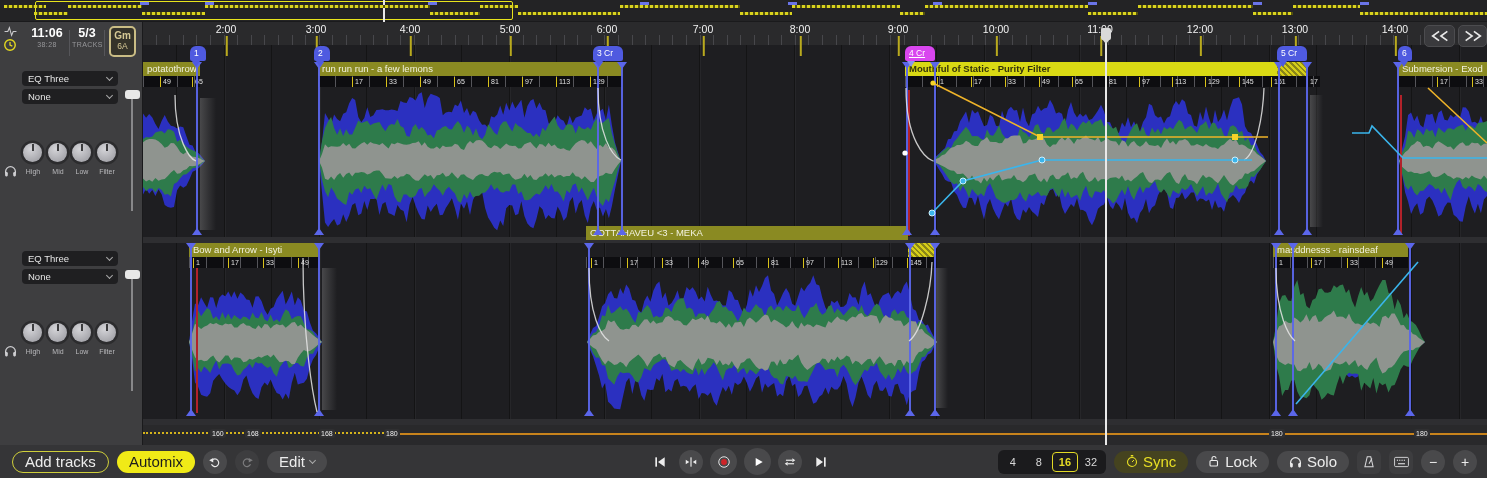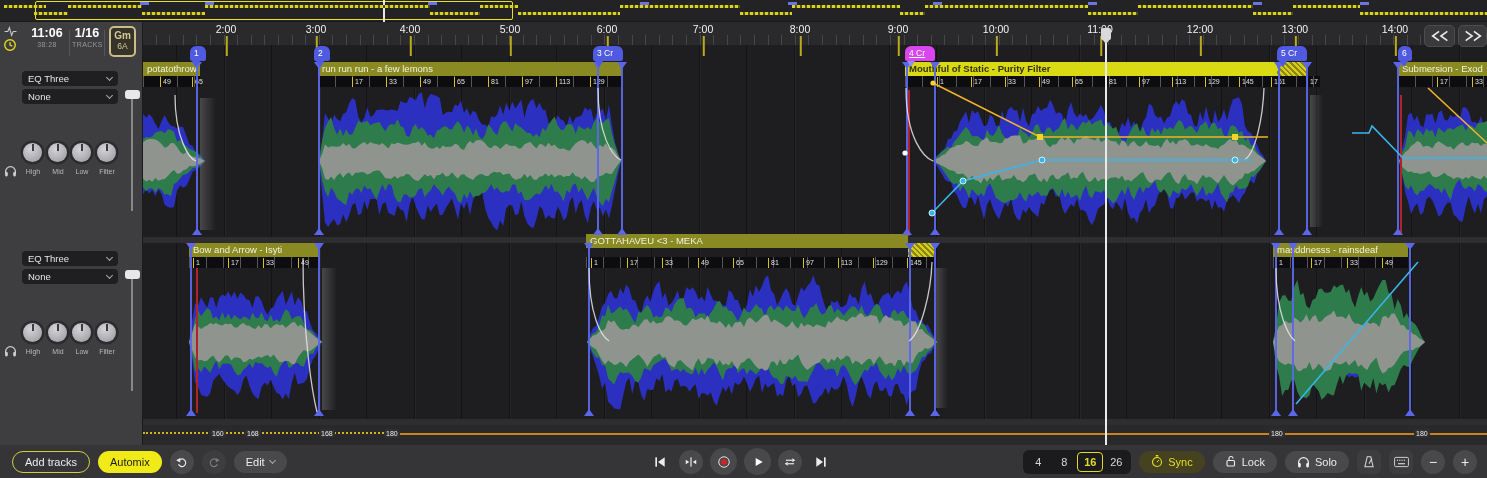--- a/index.html
+++ b/index.html
@@ -78,21 +78,21 @@
   .vslider-handle{position:absolute;width:15px;height:9px;background:#e8e8e8;border-radius:3px;}
   #bpmrow{position:absolute;left:0;top:403px;width:143px;height:20px;background:#3e3e40;color:#e3e3e5;}
   #bpmrow .chev{position:absolute;left:10px;top:3px;color:#e3e3e5;}
   #bpmrow .lbl{position:absolute;left:55px;top:4px;font-size:10.5px;}
 
   
   #toolbar{position:absolute;left:0;top:445px;width:1487px;height:33px;background:#353537;z-index:6;}
   .tb-left{position:absolute;left:12px;top:0;height:33px;display:flex;align-items:center;gap:8px;}
   .tb-center{position:absolute;left:648px;top:0;height:33px;display:flex;align-items:center;gap:7px;}
   .tb-right{position:absolute;right:10px;top:0;height:33px;display:flex;align-items:center;gap:8px;}
-  .pill{height:22px;border-radius:11px;background:#49494b;color:#ececec;font-size:11px;display:flex;align-items:center;
+  .pill{height:22px;border-radius:11px;background:#49494b;color:#ececec;font-size:15px;display:flex;align-items:center;
     gap:5px;padding:0 12px;white-space:nowrap;}
   .pill.outline{background:transparent;border:1px solid #cfcf3a;}
   .pill.yellow{background:#f0ea17;color:#1d1d1d;}
   .pill.sync{background:#45431f;color:#e8df25;}
   .cbtn{width:24px;height:24px;border-radius:50%;background:#49494b;display:flex;align-items:center;justify-content:center;color:#ececec;}
   .cbtn.big{width:27px;height:27px;}
   .cbtn.dim{background:#3d3d3f;color:#7c7c7e;}
   .cbtn.bare{background:transparent;}
   .sqbtn{width:24px;height:24px;border-radius:6px;background:#3d3d3f;display:flex;align-items:center;justify-content:center;color:#d9d9db;}
   #numseg{height:24px;background:#1b1b1d;border-radius:6px;display:flex;align-items:center;padding:0 2px;}
@@ -216,21 +216,21 @@
         <div class="titlebar" style="left: 1398px; top: 62px; width: 89px;">Submersion - Exod</div>
         <div class="beatruler" style="left: 1398px; top: 76px; width: 89px;"></div>
         <div class="beat" style="left: 1437px; top: 77px;">17</div>
         <div class="beat" style="left: 1472px; top: 77px;">33</div>
         <div class="titlebar" style="left: 189px; top: 243px; width: 129px;">Bow and Arrow - Isyti</div>
         <div class="beatruler" style="left: 189px; top: 257px; width: 129px;"></div>
         <div class="beat" style="left: 193px; top: 258px;">1</div>
         <div class="beat" style="left: 228px; top: 258px;">17</div>
         <div class="beat" style="left: 263px; top: 258px;">33</div>
         <div class="beat" style="left: 298px; top: 258px;">49</div>
-        <div class="titlebar" style="left: 586px; top: 234px; width: 322px;">GOTTAHAVEU &lt;3 - MEKA</div>
+        <div class="titlebar" style="left: 586px; top: 226px; width: 322px;">GOTTAHAVEU &lt;3 - MEKA</div>
         <div class="hatch" style="left: 908px; top: 243px; width: 26px;"></div>
         <div class="beatruler" style="left: 586px; top: 257px; width: 348px;"></div>
         <div class="beat" style="left: 591px; top: 258px;">1</div>
         <div class="beat" style="left: 627px; top: 258px;">17</div>
         <div class="beat" style="left: 662px; top: 258px;">33</div>
         <div class="beat" style="left: 698px; top: 258px;">49</div>
         <div class="beat" style="left: 733px; top: 258px;">65</div>
         <div class="beat" style="left: 768px; top: 258px;">81</div>
         <div class="beat" style="left: 803px; top: 258px;">97</div>
         <div class="beat" style="left: 838px; top: 258px;">113</div>
@@ -394,21 +394,21 @@
     </div>
     <div class="hd-ic" style="left:3px;top:16px">
       <svg width="14" height="14" viewBox="0 0 24 24">
           <circle cx="12" cy="12" r="9" fill="none" stroke="#e3d820" stroke-width="2.4"></circle>
           <path d="M12 7v5l4 2" fill="none" stroke="#e3d820" stroke-width="2.2"></path>
         </svg>
     </div>
     <div class="hd-num" style="left:28px;top:4px;width:38px;text-align:center">11:06</div>
     <div class="hd-sub" style="left:28px;top:19px;width:38px;text-align:center">38:28</div>
     <div class="hd-div" style="left:69px"></div>
-    <div class="hd-num" style="left:72px;top:4px;width:30px;text-align:center">1/16</div>
+    <div class="hd-num" style="left:72px;top:4px;width:30px;text-align:center">5/3</div>
     <div class="hd-sub" style="left:72px;top:19px;width:30px;text-align:center">TRACKS</div>
     <div class="hd-div" style="left:104px"></div>
     <div id="keybadge">
       <b>Gm</b>
       <span>6A</span>
     </div>
 
     <div class="chstrip" style="top:44px;height:178px">
       <div class="select" style="top:5px">
         <span>EQ Three</span>
@@ -532,21 +532,21 @@
             <rect x="16.5" y="5" width="2.5" height="14" fill="#ececec"></rect>
           </svg>
       </div>
     </div>
 
     <div class="tb-right">
       <div id="numseg">
           <div class="numcell">4</div>
           <div class="numcell">8</div>
           <div class="numcell sel">16</div>
-          <div class="numcell">26</div>
+          <div class="numcell">32</div>
         </div>
       <div class="pill sync">
         <svg width="12" height="13" viewBox="0 0 24 26">
             <rect x="9.5" y="0" width="5" height="3" fill="#e8df25"></rect>
             <circle cx="12" cy="14" r="9" fill="none" stroke="#e8df25" stroke-width="2.2"></circle>
             <path d="M12 14 l4 -4" stroke="#e8df25" stroke-width="2" fill="none"></path>
           </svg>
         <span>Sync</span>
       </div>
       <div class="pill">

